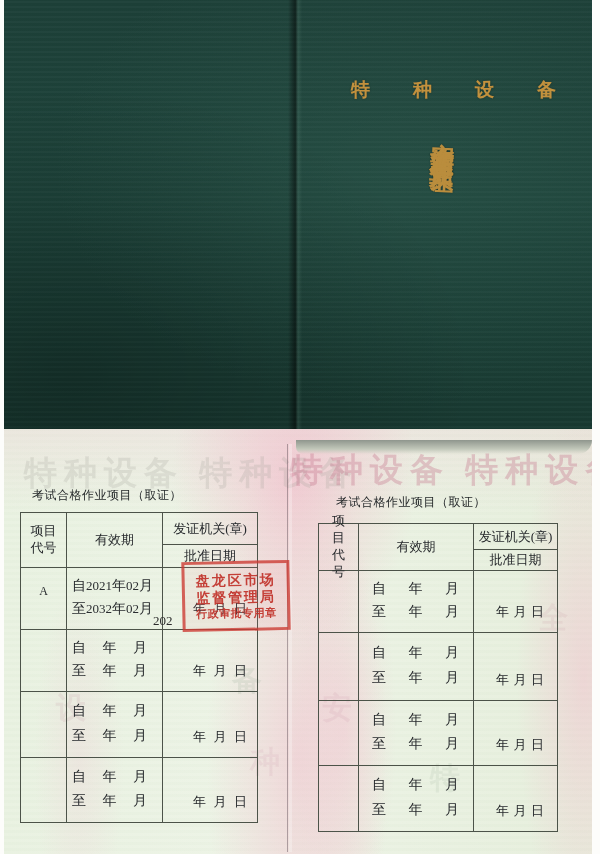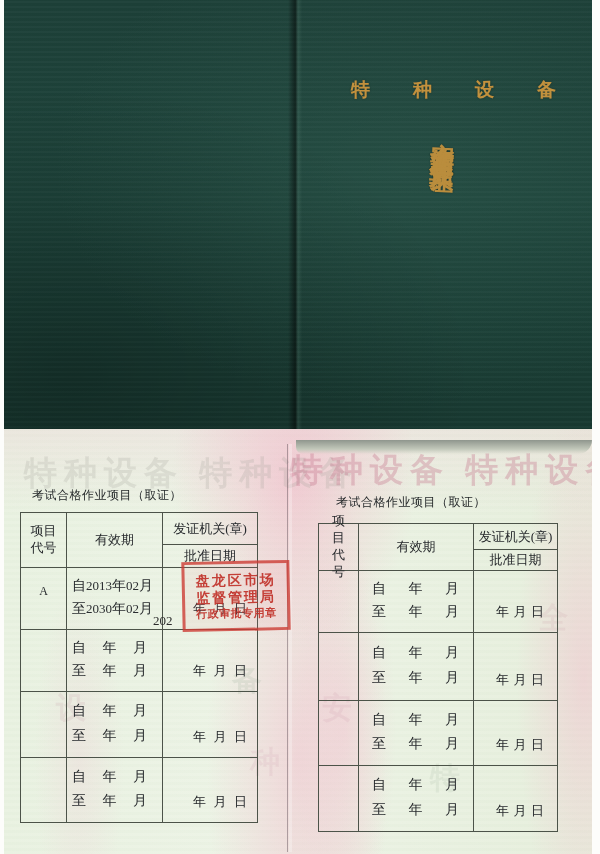--- a/index.html
+++ b/index.html
@@ -152,28 +152,28 @@
       <div class="c c3 hdrsplit">
         <div class="h3a">发证机关(章)</div>
         <div class="h3b">批准日期</div>
       </div>
     </div>
     <div class="trow" style="height:62px">
       <div class="c c1 code-cell">A</div>
       <div class="c c2 validity">
         <div class="vline">
           <span>自</span>
-          <span class="val">2013</span>
+          <span class="val">2021</span>
           <span>年</span>
           <span class="val">02</span>
           <span>月</span>
         </div>
         <div class="vline">
           <span>至</span>
-          <span class="val">2030</span>
+          <span class="val">2032</span>
           <span>年</span>
           <span class="val">02</span>
           <span>月</span>
         </div>
       </div>
       <div class="c c3 ymd">
         <div class="dline">
           <span>年</span>
           <span>月</span>
           <span>日</span>

